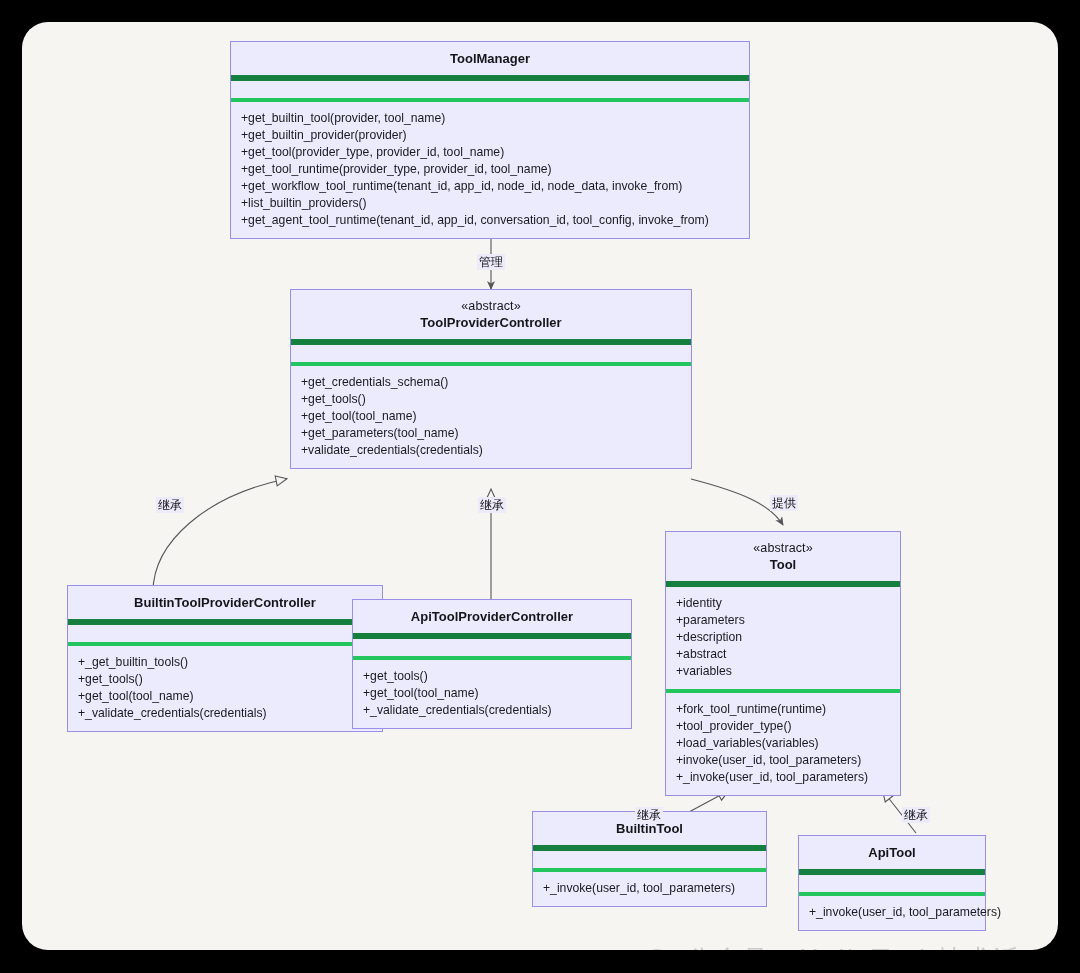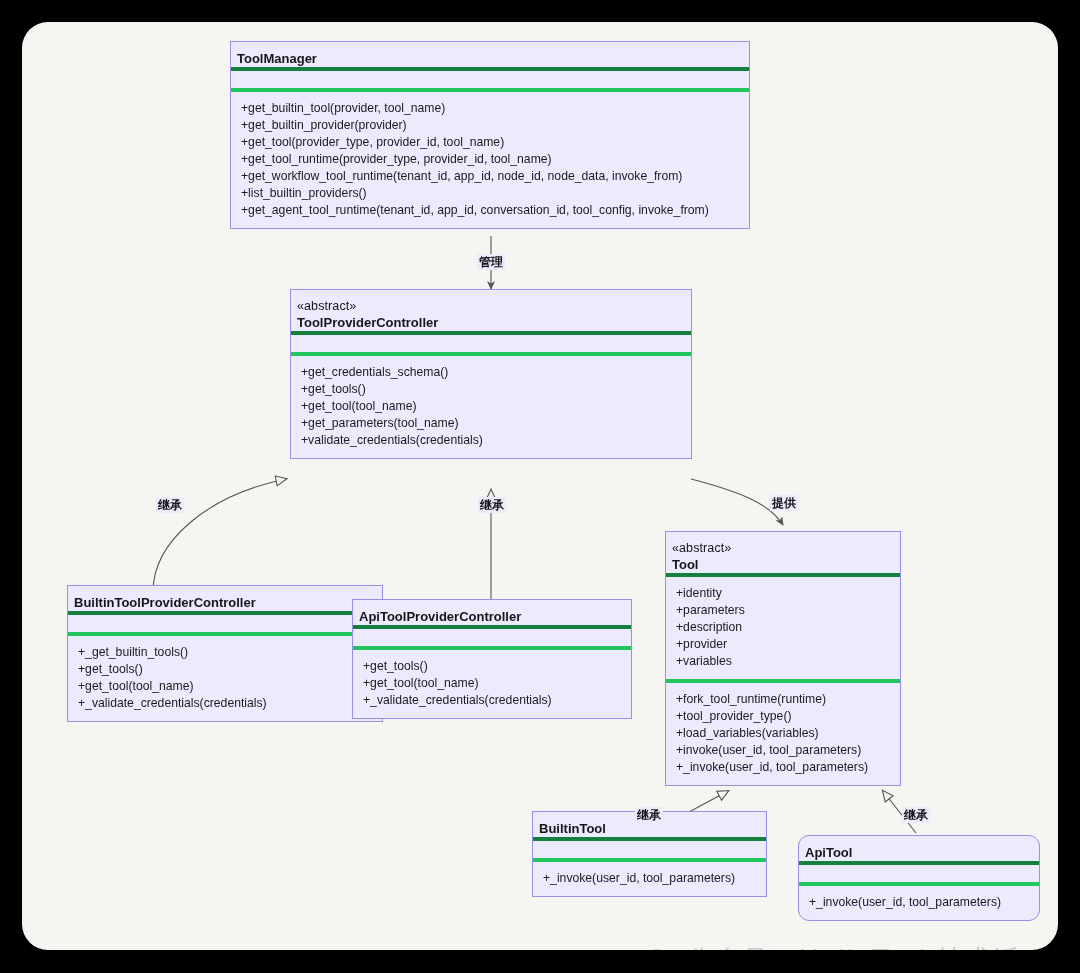--- a/index.html
+++ b/index.html
@@ -42,23 +42,24 @@
 
   
   .klass {
     position: absolute;
     background: #ECEAFD;
     border: 1px solid #9A8FE8;
     box-sizing: border-box;
     color: #16161a;
   }
   .klass .hdr {
-    padding: 9px 6px 0 6px;
+    text-align: center;
+    padding: 9px 6px 8px 6px;
     line-height: 1.25;
-    border-bottom: 4px solid #15803d;
+    border-bottom: 6px solid #15803d;
   }
   .klass .stereo {
     display: block;
     font-size: 12.5px;
     font-weight: 400;
     letter-spacing: .1px;
   }
   .klass .cname {
     display: block;
     font-size: 13px;
@@ -85,21 +86,20 @@
   
   .elabel {
     position: absolute;
     background: #EDEBFA;
     color: #14141a;
     font-size: 12px;
     line-height: 14px;
     padding: 1px 2px;
     white-space: nowrap;
     font-family: "DejaVu Sans", "Liberation Sans", sans-serif;
-    font-weight: bold;
   }
 
   
   #watermark {
     position: absolute;
     left: 625px;
     top: 920px;
     display: flex;
     align-items: center;
     gap: 9px;
@@ -227,21 +227,21 @@
 
     <div class="klass" style="left:643px; top:509px; width:236px;">
       <div class="hdr">
         <span class="stereo">«abstract»</span>
         <span class="cname">Tool</span>
       </div>
       <div class="attrs">
         <div class="row">+identity</div>
         <div class="row">+parameters</div>
         <div class="row">+description</div>
-        <div class="row">+provider</div>
+        <div class="row">+abstract</div>
         <div class="row">+variables</div>
       </div>
       <div class="ops">
         <div class="row">+fork_tool_runtime(runtime)</div>
         <div class="row">+tool_provider_type()</div>
         <div class="row">+load_variables(variables)</div>
         <div class="row">+invoke(user_id, tool_parameters)</div>
         <div class="row">+_invoke(user_id, tool_parameters)</div>
       </div>
     </div>
@@ -249,21 +249,21 @@
     <div class="klass" style="left:510px; top:789px; width:235px;">
       <div class="hdr">
         <span class="cname">BuiltinTool</span>
       </div>
       <div class="attrs empty"></div>
       <div class="ops">
         <div class="row">+_invoke(user_id, tool_parameters)</div>
       </div>
     </div>
 
-    <div class="klass" style="left:776px; top:813px; width:242px;border-radius:11px;">
+    <div class="klass" style="left:776px; top:813px; width:188px;">
       <div class="hdr">
         <span class="cname">ApiTool</span>
       </div>
       <div class="attrs empty"></div>
       <div class="ops">
         <div class="row">+_invoke(user_id, tool_parameters)</div>
       </div>
     </div>
 
     <div class="elabel" style="left:455px; top:232px;">管理</div>

